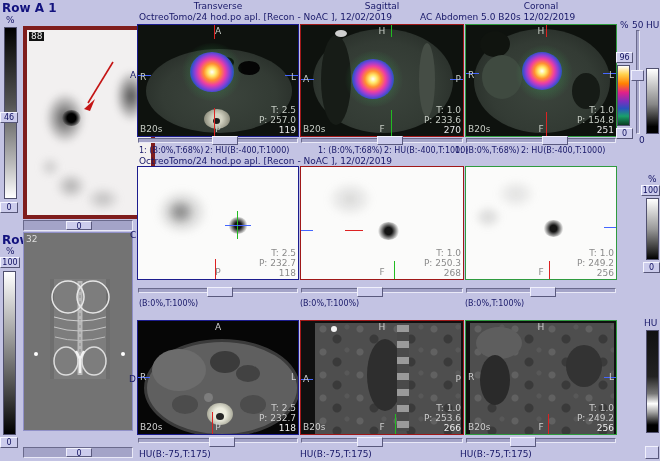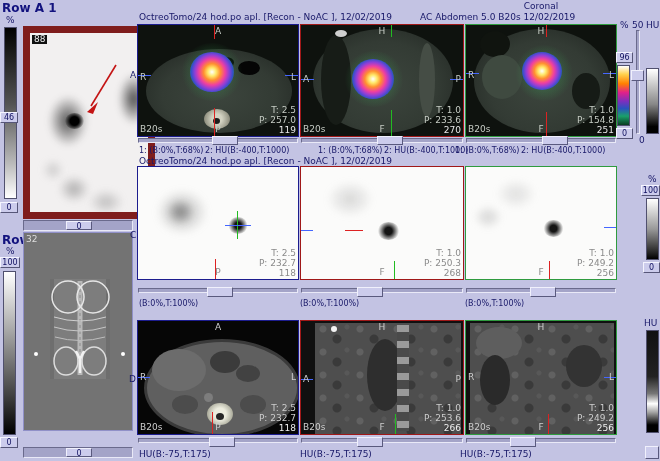--- a/index.html
+++ b/index.html
@@ -27,21 +27,21 @@
 <body>
 
 <div id="app">
 
   <div class="ttl" style="left:2px;top:1px">Row A 1</div>
   <div class="lbl" style="left:6px;top:15px">%</div>
   <div class="cbar" style="left:4px;top:27px;width:13px;height:172px;background:linear-gradient(180deg,#000 0%,#555 45%,#bbb 80%,#fff 100%)"></div>
   <div class="vbox" style="left:0;top:112px;width:18px;height:11px">46</div>
   <div class="vbox" style="left:0;top:202px;width:18px;height:11px">0</div>
 
-  <div class="cell" style="left:23px;top:26px;width:132px;height:193px;background:#f2f0f0;border:7px solid #7f1d1d">
+  <div class="cell" style="left:23px;top:26px;width:132px;height:193px;background:#f2f0f0;border:4px solid #7f1d1d">
     <div class="fblob" style="left:18px;top:62px;width:40px;height:52px;background:radial-gradient(ellipse,rgba(40,40,40,.8),rgba(40,40,40,0) 70%)"></div>
     <div class="blob" style="left:35px;top:80px;width:19px;height:16px;background:radial-gradient(circle,#000 35%,rgba(0,0,0,0) 78%)"></div>
     <div class="fblob" style="left:88px;top:40px;width:32px;height:52px;background:radial-gradient(ellipse,rgba(30,30,30,.8),rgba(30,30,30,0) 70%)"></div>
     <div class="fblob" style="left:28px;top:142px;width:32px;height:28px;background:radial-gradient(ellipse,rgba(110,110,110,.5),rgba(110,110,110,0) 70%)"></div>
     <div class="fblob" style="left:58px;top:156px;width:36px;height:26px;background:radial-gradient(ellipse,rgba(130,130,130,.45),rgba(130,130,130,0) 70%)"></div>
     <div class="fblob" style="left:12px;top:126px;width:22px;height:22px;background:radial-gradient(ellipse,rgba(150,150,150,.4),rgba(150,150,150,0) 70%)"></div>
     <svg style="position:absolute;left:44px;top:26px" width="48" height="58">
       <line x1="42" y1="6" x2="17" y2="47" stroke="#c41414" stroke-width="1.6"></line>
       <polygon points="13,53 24,43 19,55" fill="#c41414"></polygon>
     </svg>
@@ -77,20 +77,22 @@
     <div class="ovl" style="left:2px;top:2px;color:#ddd">32</div>
   </div>
   <div class="track" style="left:23px;top:447px;width:110px;height:11px">
     <div class="thumb" style="left:42px;top:0;width:26px;height:9px">0</div>
   </div>
 
   <div class="lbl" style="left:130px;top:70px">A</div>
   <div class="lbl" style="left:130px;top:230px;z-index:3">C</div>
   <div class="lbl" style="left:129px;top:374px">D</div>
 
+  <div class="lbl" style="left:137px;top:1px;width:162px;text-align:center">Transverse</div>
+  <div class="lbl" style="left:300px;top:1px;width:164px;text-align:center">Sagittal</div>
   <div class="lbl" style="left:465px;top:1px;width:152px;text-align:center">Coronal</div>
   <div class="lbl" style="left:139px;top:12px">OctreoTomo/24 hod.po apl. [Recon - NoAC ], 12/02/2019</div>
   <div class="lbl" style="left:420px;top:12px">AC Abdomen 5.0 B20s 12/02/2019</div>
 
   <div class="cell" style="left:137px;top:24px;width:162px;height:113px;background:#0e120e;border:1px solid #1c1c8e">
     <div class="fbody" style="left:8px;top:24px;width:146px;height:84px"></div>
     <div class="blob" style="left:80px;top:32px;width:16px;height:11px;background:#060606"></div>
     <div class="blob" style="left:100px;top:36px;width:22px;height:14px;background:#050505"></div>
     <div class="blob" style="left:66px;top:84px;width:26px;height:20px;background:radial-gradient(circle,#d3d3c2 30%,#8a8a7a 80%)"></div>
     <div class="blob" style="left:75px;top:93px;width:7px;height:6px;background:#1c1c1c"></div>

